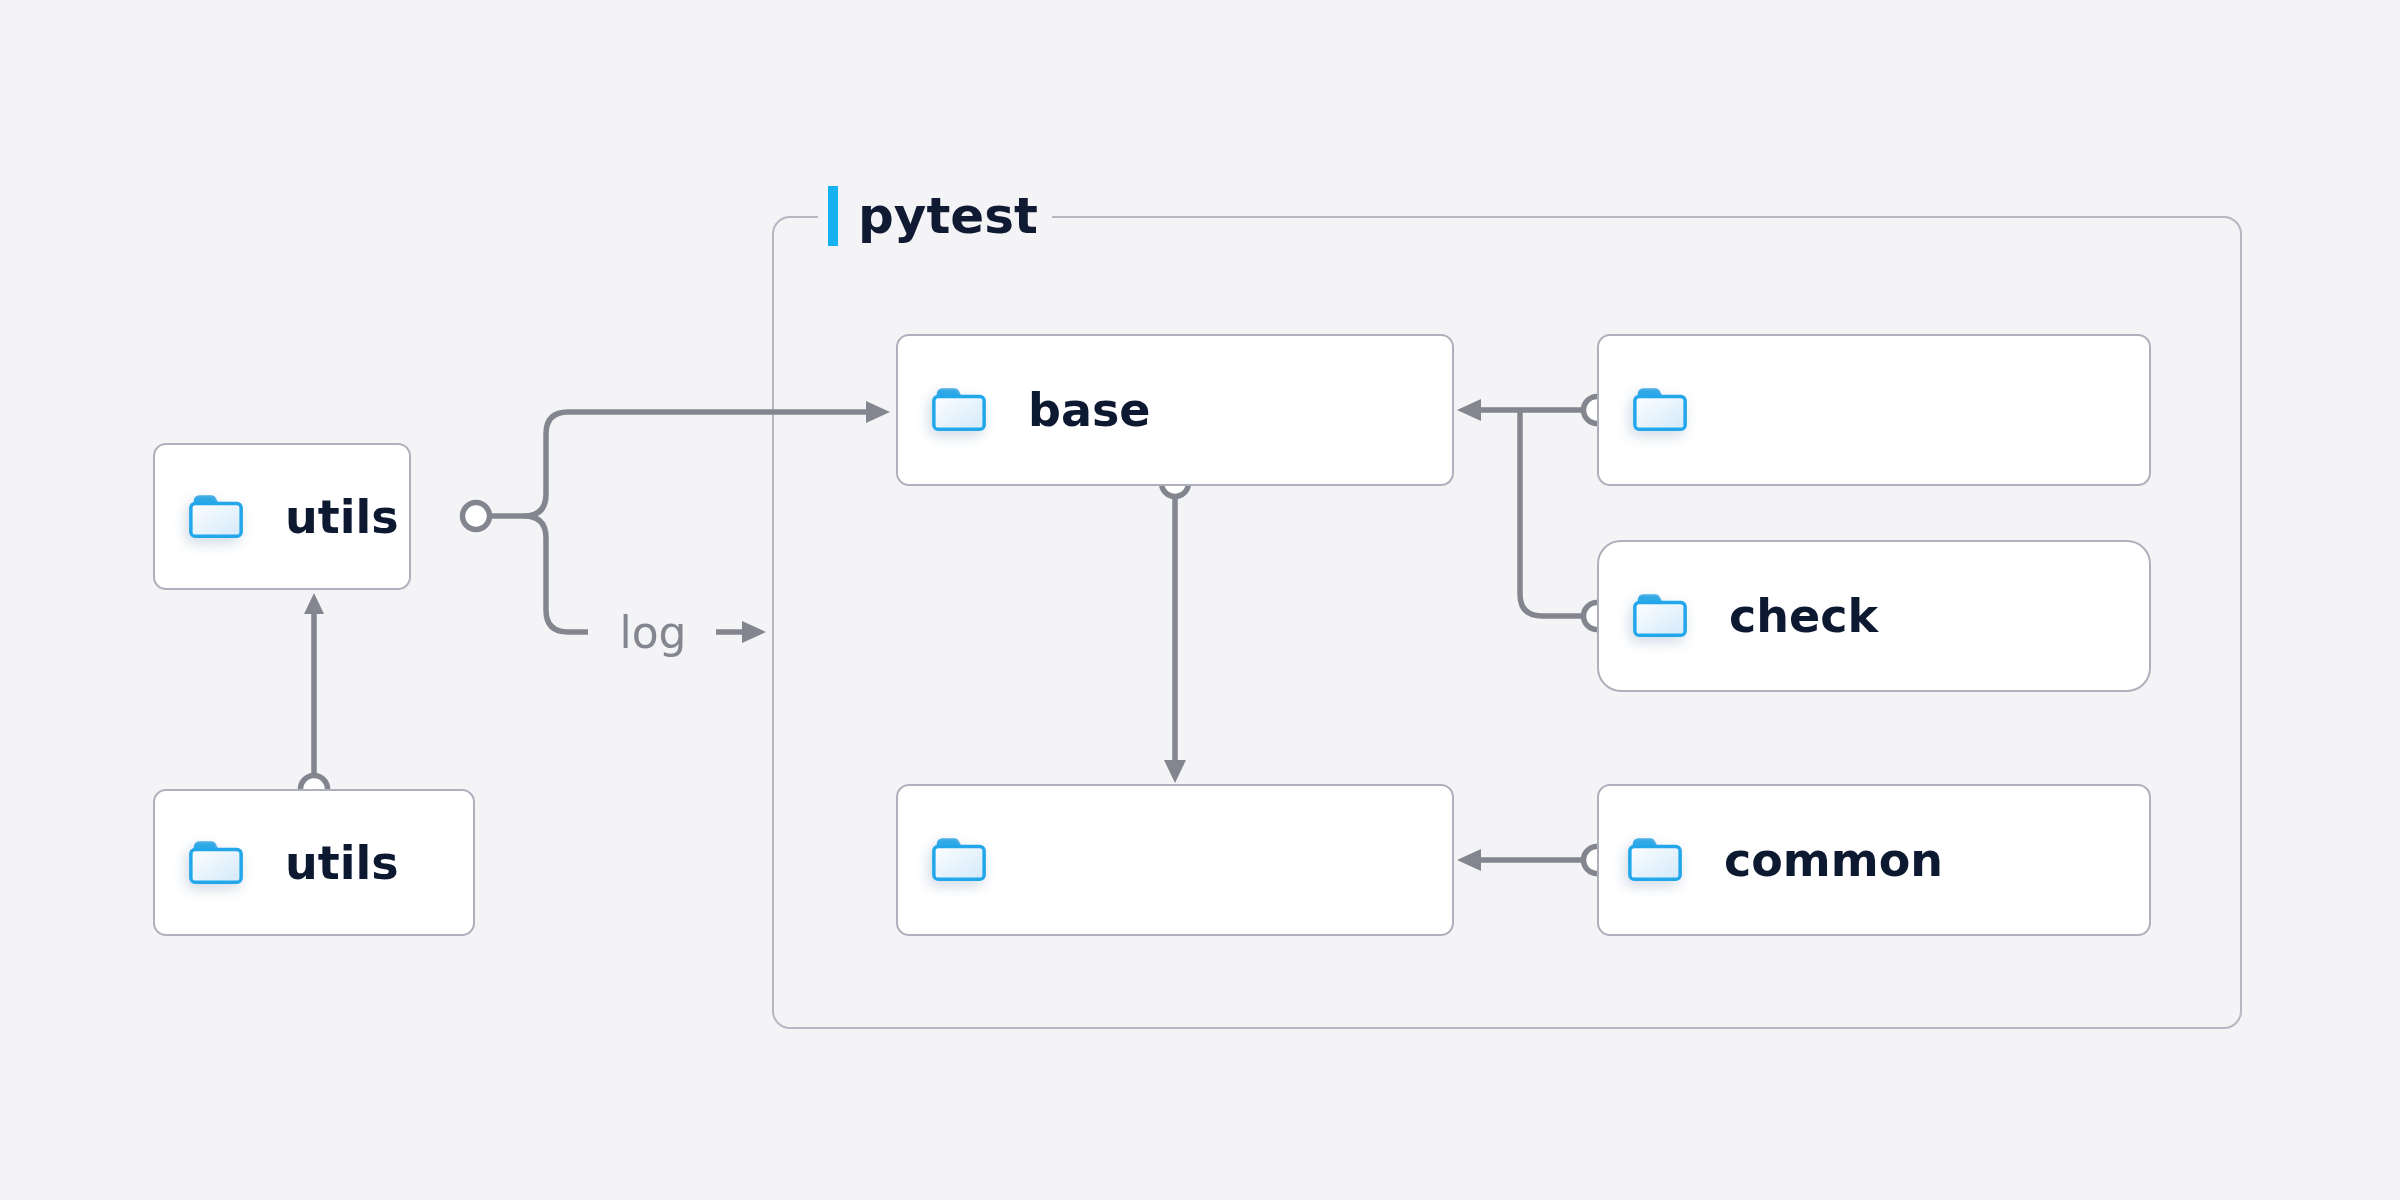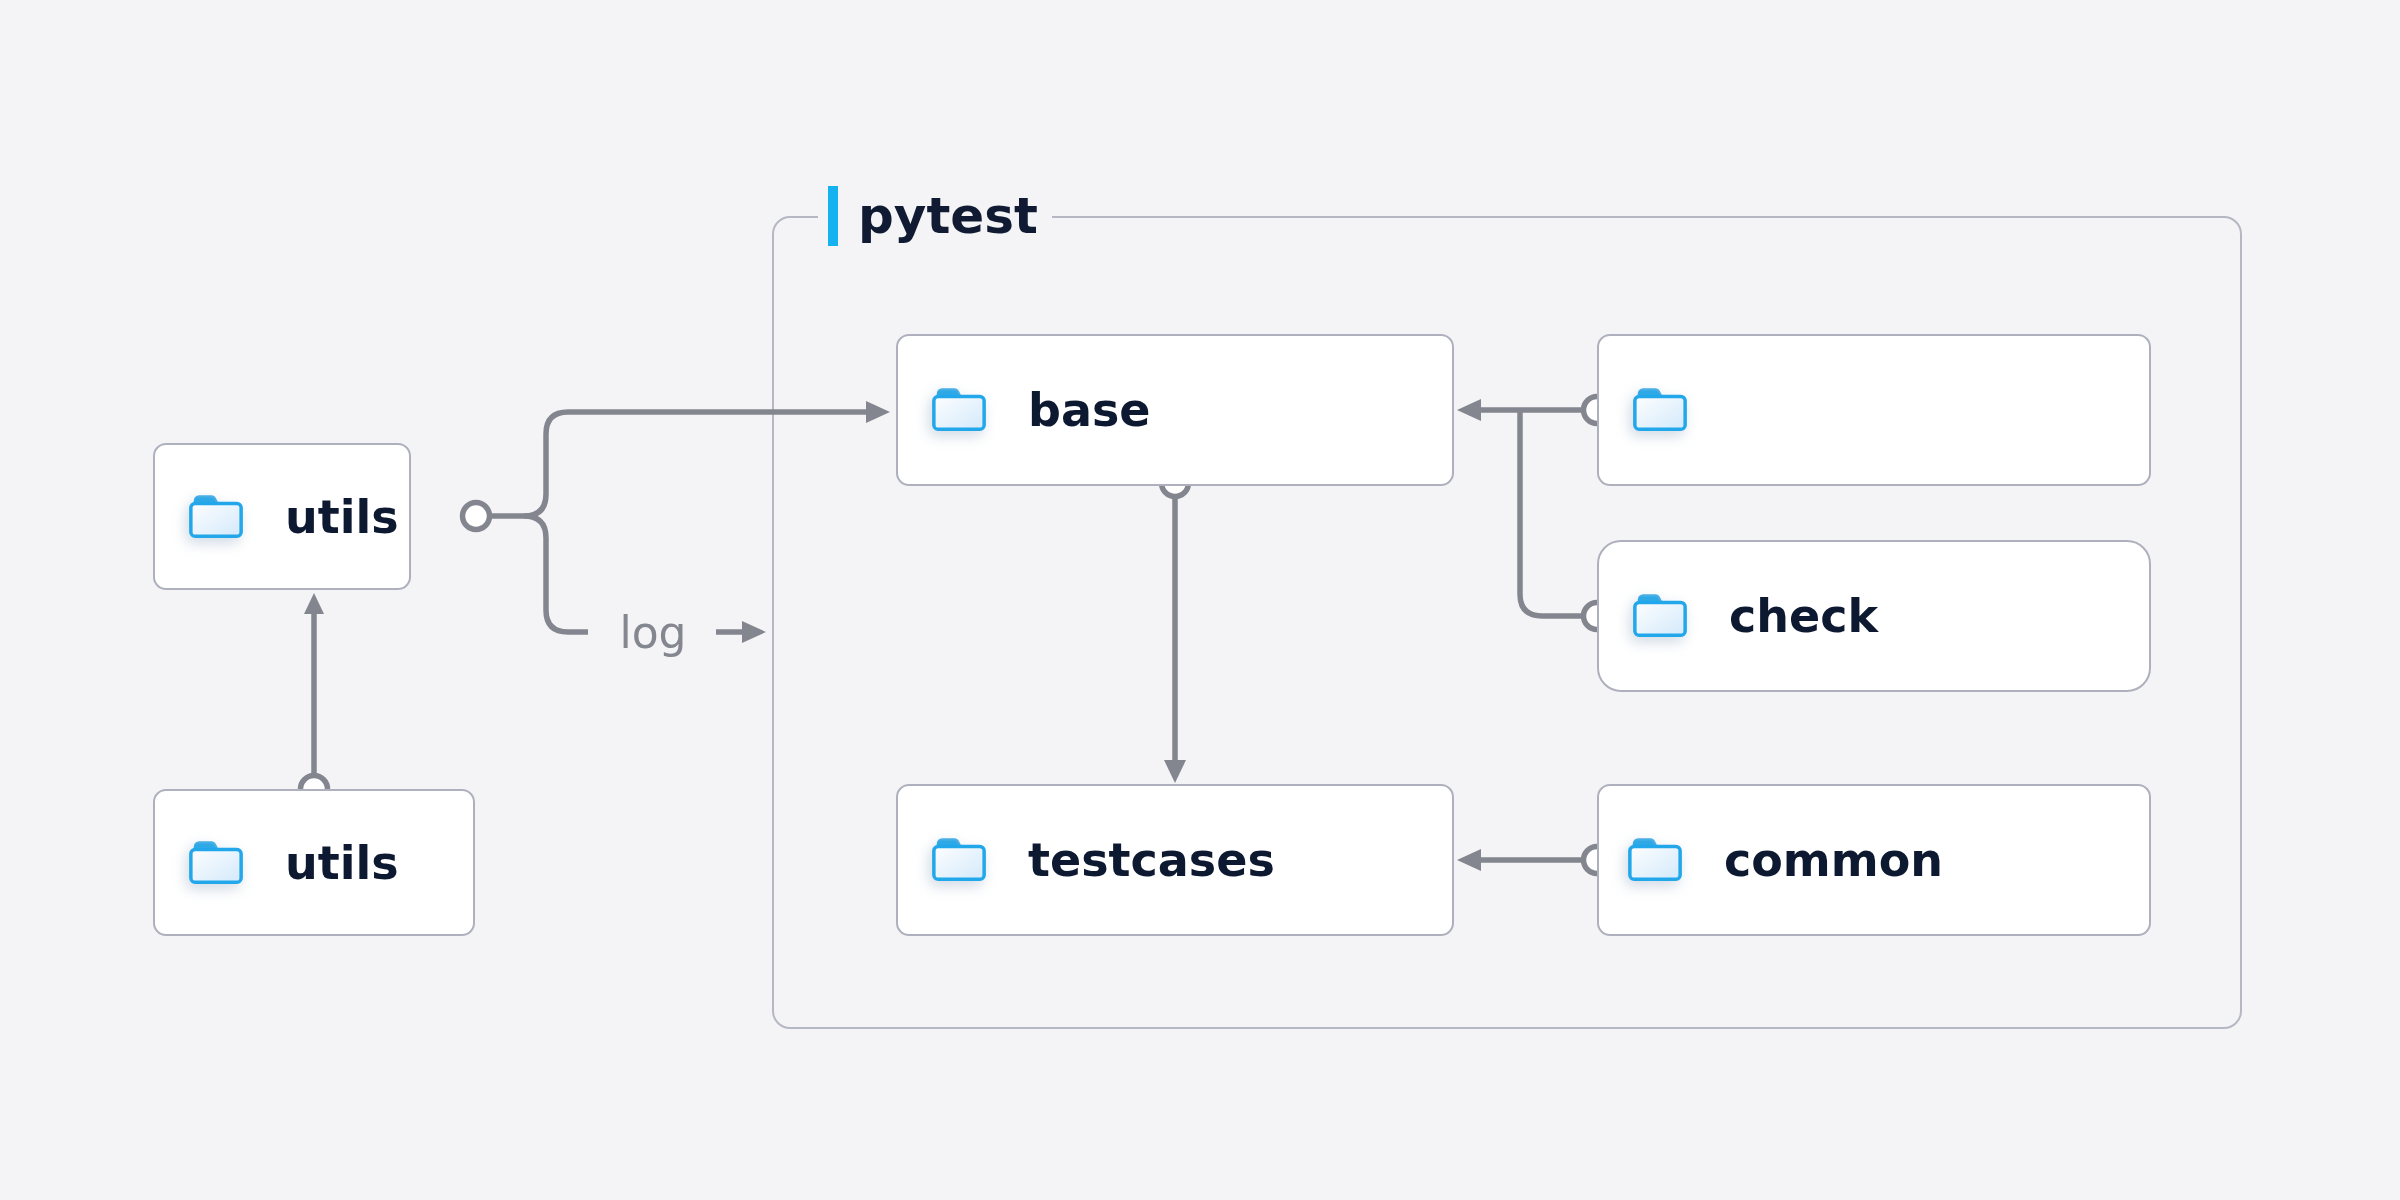--- a/index.html
+++ b/index.html
@@ -192,21 +192,20 @@
   </div>
 
   <div class="node n-testcases">
     <span class="icon-slot">
   <svg class="icon" viewBox="0 0 60 50">
     <path d="M7 16 v-6 a5.5 5.5 0 0 1 5.5 -5.5 h12.5 a5.5 5.5 0 0 1 5 3.2 l4.2 8.3 z" fill="#47aee6"></path>
     <path d="M7 13.5 v-2 a4.5 4.5 0 0 1 4.5 -4.5 h13 a4.5 4.5 0 0 1 4.1 2.6 l1.8 3.9 z" fill="#2fa9e6"></path>
     <rect x="4" y="13" width="52" height="34" rx="4.5" fill="url(#folderBodyGrad)" stroke="#22a7ea" stroke-width="3.6"></rect>
   </svg>
 </span>
-    <span class="label">testcases</span>
   </div>
 
   <div class="node n-common">
     <span class="icon-slot">
   <svg class="icon" viewBox="0 0 60 50">
     <path d="M7 16 v-6 a5.5 5.5 0 0 1 5.5 -5.5 h12.5 a5.5 5.5 0 0 1 5 3.2 l4.2 8.3 z" fill="#47aee6"></path>
     <path d="M7 13.5 v-2 a4.5 4.5 0 0 1 4.5 -4.5 h13 a4.5 4.5 0 0 1 4.1 2.6 l1.8 3.9 z" fill="#2fa9e6"></path>
     <rect x="4" y="13" width="52" height="34" rx="4.5" fill="url(#folderBodyGrad)" stroke="#22a7ea" stroke-width="3.6"></rect>
   </svg>
 </span>

